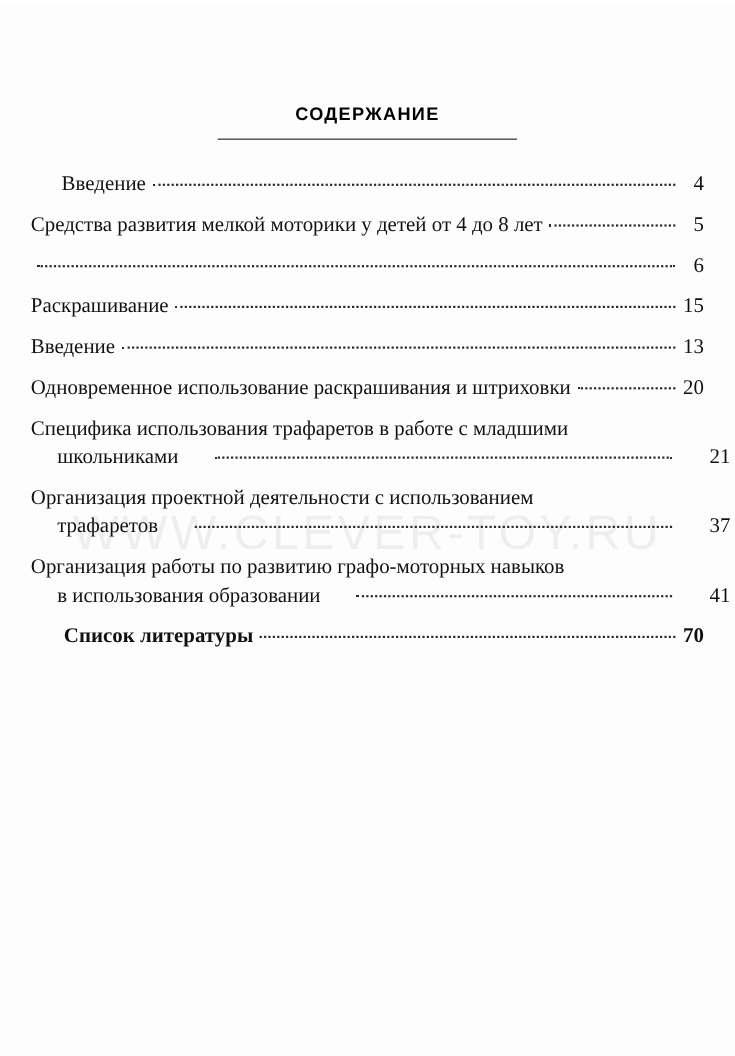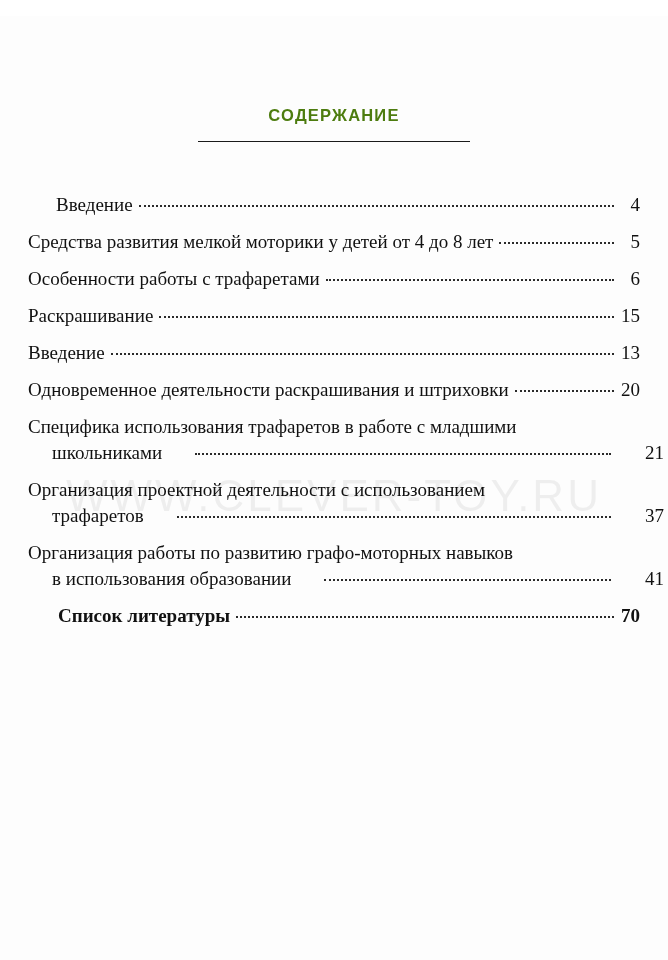--- a/index.html
+++ b/index.html
@@ -35,37 +35,37 @@
     font-weight: 400;
     letter-spacing: 3px;
     color: #000;
     opacity: 0.055;
     white-space: nowrap;
     pointer-events: none;
     user-select: none;
     z-index: 5;
   }
   .doc-title {
-    margin: 16px;
+    margin: 5px;
     padding-top: 90px;
     text-align: center;
     font-family: "Liberation Sans", sans-serif;
     font-size: 16.5px;
     font-weight: 700;
     letter-spacing: 1.2px;
-    color: #4d7c0f;
+    color: #000000;
   }
   .title-rule {
     width: 272px;
     height: 1px;
     background: #1b1b1b;
     margin: 12px auto 0 auto;
   }
   .toc {
-    margin: 50px 0 0 0;
+    margin: 28px 0 0 0;
     padding: 0 28px 0 28px;
     list-style: none;
   }
   .toc-entry {
     display: block;
     position: relative;
     margin: 0 0 11px 0;
     font-size: 19px;
     line-height: 26px;
     color: #111;
@@ -127,42 +127,41 @@
       </li>
       <li class="toc-entry ">
         <div class="row">
           <span class="label">Средства развития мелкой моторики у детей от 4 до 8 лет</span>
           <span class="leader"></span>
           <span class="page-num">5</span>
         </div>
       </li>
       <li class="toc-entry ">
         <div class="row">
-          <span class="label">Особенности работы с трафаретами</span>
           <span class="leader"></span>
           <span class="page-num">6</span>
         </div>
       </li>
       <li class="toc-entry ">
         <div class="row">
           <span class="label">Раскрашивание</span>
           <span class="leader"></span>
           <span class="page-num">15</span>
         </div>
       </li>
       <li class="toc-entry ">
         <div class="row">
           <span class="label">Введение</span>
           <span class="leader"></span>
           <span class="page-num">13</span>
         </div>
       </li>
       <li class="toc-entry ">
         <div class="row">
-          <span class="label">Одновременное деятельности раскрашивания и штриховки</span>
+          <span class="label">Одновременное использование раскрашивания и штриховки</span>
           <span class="leader"></span>
           <span class="page-num">20</span>
         </div>
       </li>
       <li class="toc-entry ">
         <div class="row no-leader">
           <span class="label">Специфика использования трафаретов в работе с младшими</span>
           <span class="leader"></span>
         </div>
         <div class="row cont">

